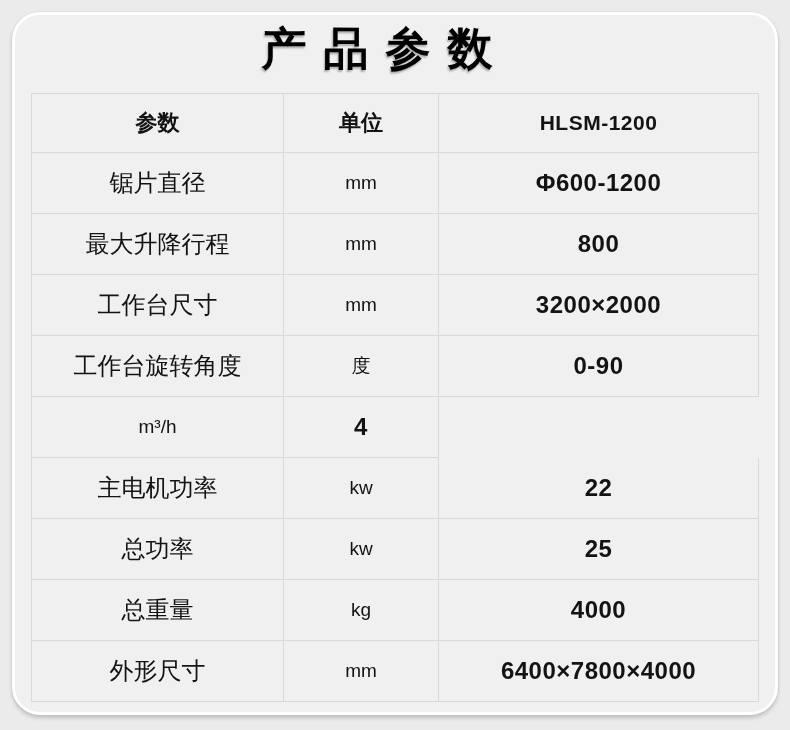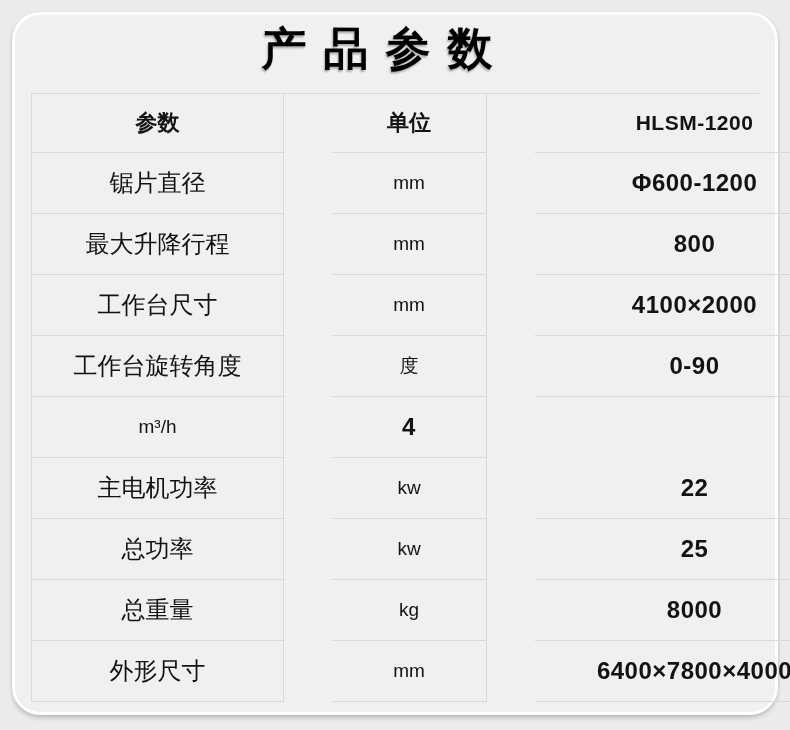--- a/index.html
+++ b/index.html
@@ -49,21 +49,20 @@
     top: 93px;
     width: 728px;
     box-sizing: border-box;
     border-top: 1px solid #d9d9d9;
     border-left: 1px solid #d9d9d9;
     background: transparent;
   }
   .tr {
     display: grid;
     grid-template-columns: 252px 155px 320px;
-    gap: 48px;
   }
   .td {
     box-sizing: border-box;
     border-right: 1px solid #d9d9d9;
     border-bottom: 1px solid #d9d9d9;
     height: 61px;
     display: flex;
     align-items: center;
     justify-content: center;
     font-size: 24px;
@@ -110,21 +109,21 @@
 
   <div class="tr">
     <div class="td label">最大升降行程</div>
     <div class="td unit">mm</div>
     <div class="td value">800</div>
   </div>
 
   <div class="tr">
     <div class="td label">工作台尺寸</div>
     <div class="td unit">mm</div>
-    <div class="td value">4100×2000</div>
+    <div class="td value">3200×2000</div>
   </div>
 
   <div class="tr">
     <div class="td label">工作台旋转角度</div>
     <div class="td unit">度</div>
     <div class="td value">0-90</div>
   </div>
 
   <div class="tr">
     <div class="td unit">m³/h</div>
@@ -139,21 +138,21 @@
 
   <div class="tr">
     <div class="td label">总功率</div>
     <div class="td unit">kw</div>
     <div class="td value">25</div>
   </div>
 
   <div class="tr">
     <div class="td label">总重量</div>
     <div class="td unit">kg</div>
-    <div class="td value">8000</div>
+    <div class="td value">4000</div>
   </div>
 
   <div class="tr">
     <div class="td label">外形尺寸</div>
     <div class="td unit">mm</div>
     <div class="td value">6400×7800×4000</div>
   </div>
 
 </div>
 

